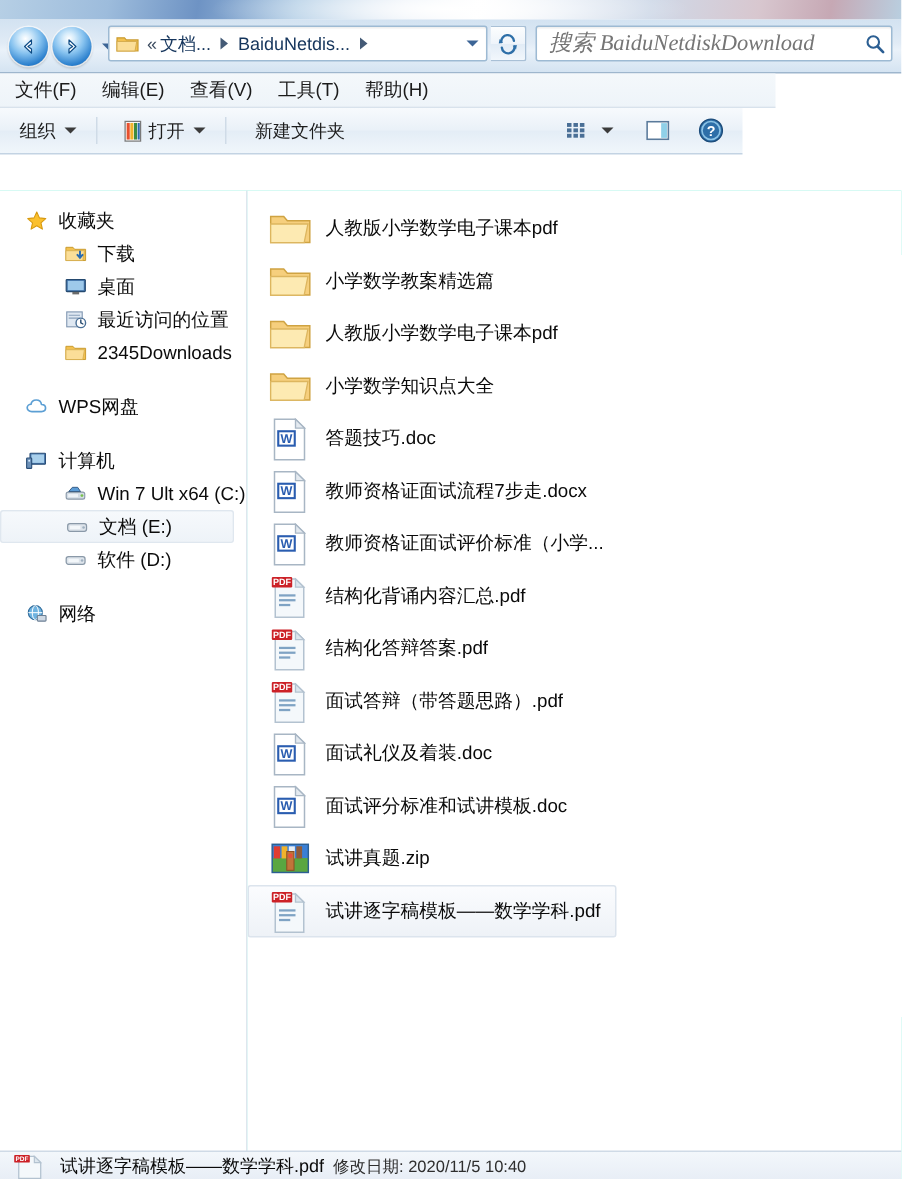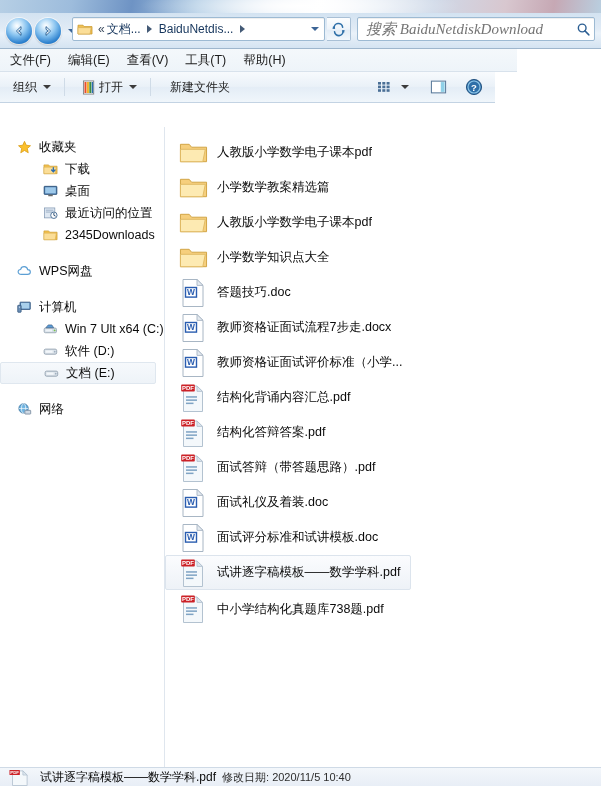--- a/index.html
+++ b/index.html
@@ -547,40 +547,40 @@
           <svg width="15" height="14" viewBox="0 0 16 14">
             <rect x="1.2" y="6" width="13.2" height="5" rx="1.4" fill="#d4dde6" stroke="#8a99a8" stroke-width="0.8"></rect>
             <rect x="2.6" y="7.4" width="7" height="2.2" fill="#eef3f7"></rect>
             <path d="M3 5.6 L5.6 2.6 L9.4 2.6 L11.4 5.6 Z" fill="#5b9bd5" stroke="#2b4f78" stroke-width="0.6"></path>
             <circle cx="12.4" cy="8.5" r="1" fill="#78c14c"></circle>
           </svg>
         </span>
         <span>Win 7 Ult x64 (C:)</span>
       </div>
 
-      <div class="nav-row child">
+      <div class="nav-row child selected">
         <span class="nv-ico">
           <svg width="15" height="14" viewBox="0 0 16 14">
             <rect x="1.2" y="5" width="13.4" height="5.4" rx="1.6" fill="#dde4eb" stroke="#8a99a8" stroke-width="0.9"></rect>
             <rect x="2.8" y="6.5" width="7.4" height="2.4" fill="#f3f7fa"></rect>
             <circle cx="12.5" cy="7.7" r="0.9" fill="#9fb0c0"></circle>
           </svg>
         </span>
-        <span>软件 (D:)</span>
-      </div>
-
-      <div class="nav-row child selected">
+        <span>文档 (E:)</span>
+      </div>
+
+      <div class="nav-row child">
         <span class="nv-ico">
           <svg width="15" height="14" viewBox="0 0 16 14">
             <rect x="1.2" y="5" width="13.4" height="5.4" rx="1.6" fill="#dde4eb" stroke="#8a99a8" stroke-width="0.9"></rect>
             <rect x="2.8" y="6.5" width="7.4" height="2.4" fill="#f3f7fa"></rect>
             <circle cx="12.5" cy="7.7" r="0.9" fill="#9fb0c0"></circle>
           </svg>
         </span>
-        <span>文档 (E:)</span>
+        <span>软件 (D:)</span>
       </div>
 
       <div class="nav-gap"></div>
 
       <div class="nav-row header-row">
         <span class="nv-ico">
           <svg width="15" height="14" viewBox="0 0 16 14">
             <circle cx="7" cy="6.4" r="5" fill="#6fb3e0" stroke="#2f6c9c" stroke-width="0.8"></circle>
             <ellipse cx="7" cy="6.4" rx="2.2" ry="5" fill="none" stroke="#ffffff" stroke-width="0.7"></ellipse>
             <line x1="2" y1="6.4" x2="12" y2="6.4" stroke="#ffffff" stroke-width="0.7"></line>
@@ -735,51 +735,53 @@
             <path d="M3 1.5 L17 1.5 L23 7.4 L23 28.5 L3 28.5 Z" fill="#ffffff" stroke="#a8b6c4" stroke-width="1"></path>
             <path d="M17 1.5 L23 7.4 L17 7.4 Z" fill="#e4eaf0" stroke="#a8b6c4" stroke-width="0.9"></path>
             <rect x="5.5" y="9.5" width="11" height="9.6" fill="#ffffff" stroke="#2a5db0" stroke-width="1.4"></rect>
             <text x="11" y="17.2" font-size="8.4" font-family="Liberation Sans, sans-serif" font-weight="bold" fill="#2a5db0" text-anchor="middle">W</text>
           </svg>
         </span>
         <span class="file-name">面试评分标准和试讲模板.doc</span>
       </div>
 
       
+      <div class="file-row">
+        <span class="file-ico">
+          <svg width="27" height="27" viewBox="0 0 28 28">
+            <rect x="1.5" y="4" width="25" height="19.5" fill="#3a7fd5"></rect>
+            <rect x="1.5" y="13.5" width="25" height="10" fill="#5aa641"></rect>
+            <rect x="2.6" y="5.4" width="4.4" height="8.4" fill="#e03c31"></rect>
+            <rect x="8" y="5.4" width="4" height="8.4" fill="#f0b32b"></rect>
+            <rect x="13" y="5.4" width="4.2" height="8.4" fill="#e8eef4"></rect>
+            <rect x="18.2" y="5.4" width="4" height="8.4" fill="#8e5b3a"></rect>
+            <rect x="11.6" y="9" width="5" height="13" fill="#c1743a" stroke="#8b4f22" stroke-width="0.7"></rect>
+            <circle cx="14.1" cy="12" r="1.6" fill="#e8503a"></circle>
+            <rect x="1.5" y="4" width="25" height="19.5" fill="none" stroke="#2c5f93" stroke-width="1"></rect>
+          </svg>
+        </span>
+        <span class="file-name">试讲真题.zip</span>
+      </div>
 
       
       <div class="file-row selected">
         <span class="file-ico">
           <svg width="26" height="30" viewBox="0 0 26 30">
             <path d="M3.5 3 L17 3 L22.5 8.4 L22.5 28.5 L3.5 28.5 Z" fill="#f4f8fb" stroke="#b3c2d0" stroke-width="1"></path>
             <path d="M17 3 L22.5 8.4 L17 8.4 Z" fill="#dde6ee" stroke="#b3c2d0" stroke-width="0.9"></path>
             <rect x="6" y="13.2" width="11" height="1.5" fill="#7fa3c4"></rect>
             <rect x="6" y="16.4" width="11" height="1.5" fill="#7fa3c4"></rect>
             <rect x="6" y="19.6" width="7.5" height="1.5" fill="#7fa3c4"></rect>
             <rect x="1.2" y="1.6" width="13.6" height="7" rx="0.8" fill="#cc2127"></rect>
             <text x="8" y="7.3" font-size="6" font-family="Liberation Sans, sans-serif" font-weight="bold" fill="#ffffff" text-anchor="middle">PDF</text>
           </svg>
         </span>
         <span class="file-name">试讲逐字稿模板——数学学科.pdf</span>
       </div>
 
-      <div class="file-row">
-        <span class="file-ico">
-          <svg width="26" height="30" viewBox="0 0 26 30">
-            <path d="M3.5 3 L17 3 L22.5 8.4 L22.5 28.5 L3.5 28.5 Z" fill="#f4f8fb" stroke="#b3c2d0" stroke-width="1"></path>
-            <path d="M17 3 L22.5 8.4 L17 8.4 Z" fill="#dde6ee" stroke="#b3c2d0" stroke-width="0.9"></path>
-            <rect x="6" y="13.2" width="11" height="1.5" fill="#7fa3c4"></rect>
-            <rect x="6" y="16.4" width="11" height="1.5" fill="#7fa3c4"></rect>
-            <rect x="6" y="19.6" width="7.5" height="1.5" fill="#7fa3c4"></rect>
-            <rect x="1.2" y="1.6" width="13.6" height="7" rx="0.8" fill="#cc2127"></rect>
-            <text x="8" y="7.3" font-size="6" font-family="Liberation Sans, sans-serif" font-weight="bold" fill="#ffffff" text-anchor="middle">PDF</text>
-          </svg>
-        </span>
-        <span class="file-name">中小学结构化真题库738题.pdf</span>
-      </div>
 
     </div>
   </div>
 
   <div class="watermark">知乎 @教资分享君</div>
 
   <div class="statusbar">
     <span class="status-ico">
       <svg width="26" height="17" viewBox="0 0 26 18">
         <path d="M4 2 L15 2 L19.5 6.4 L19.5 17.5 L4 17.5 Z" fill="#f4f8fb" stroke="#b3c2d0" stroke-width="0.9"></path>

